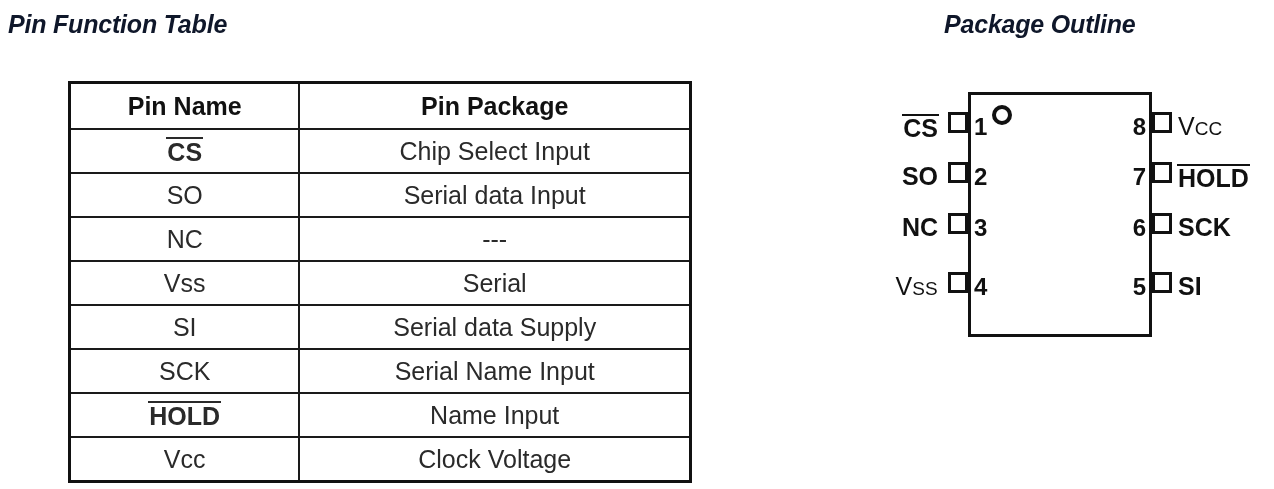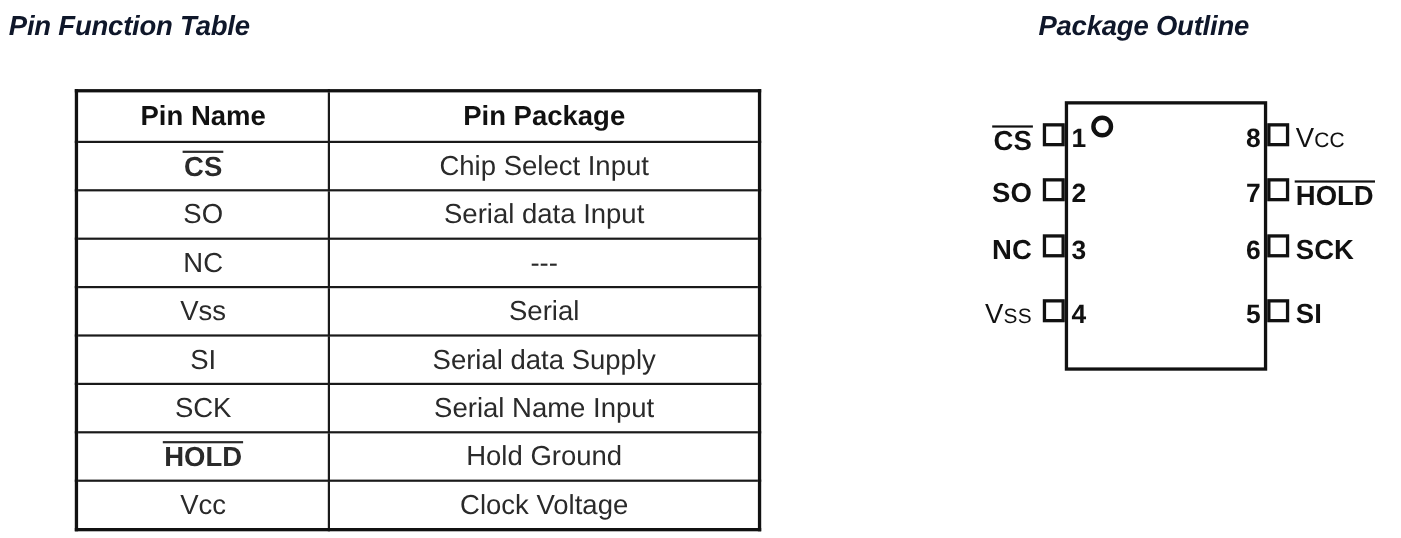--- a/index.html
+++ b/index.html
@@ -191,21 +191,21 @@
         <tr>
           <td>SI</td>
           <td>Serial data Supply</td>
         </tr>
         <tr>
           <td>SCK</td>
           <td>Serial Name Input</td>
         </tr>
         <tr>
           <td><span class="ovl">HOLD</span></td>
-          <td>Hold Ground</td>
+          <td>Name Input</td>
         </tr>
         <tr>
           <td>Vcc</td>
           <td>Clock Voltage</td>
         </tr>
       </tbody>
   </table>
 </div>
 
 <div class="section-title" id="title-package">Package Outline</div>

